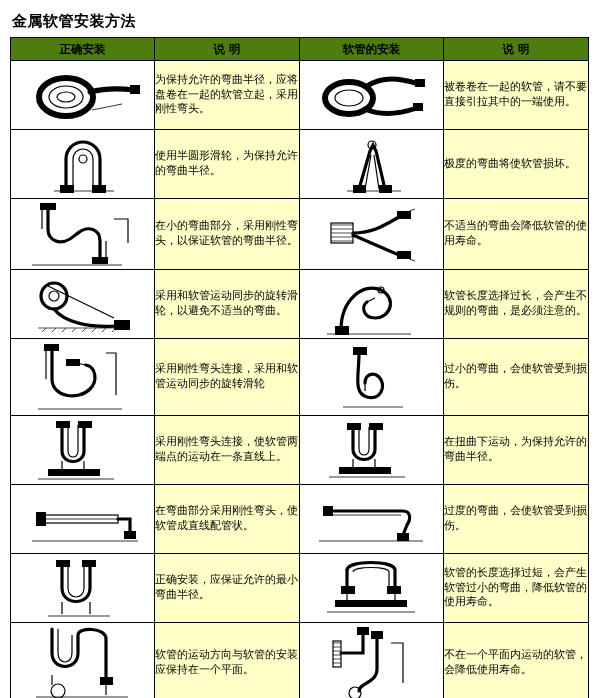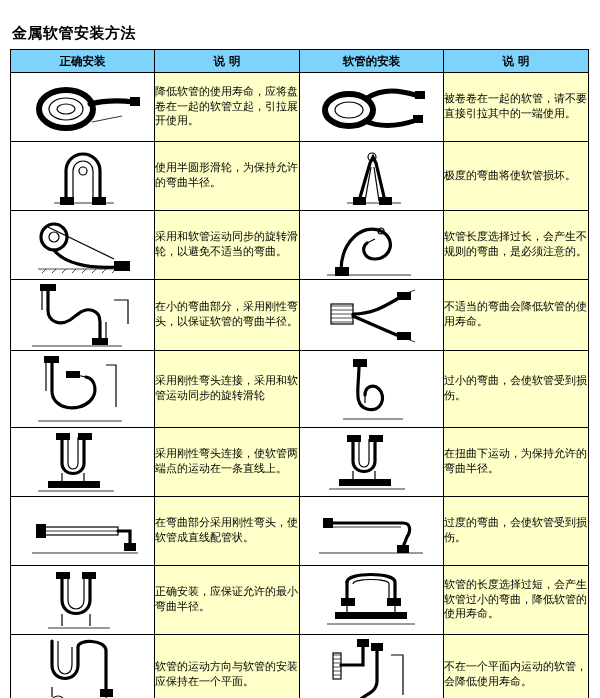--- a/index.html
+++ b/index.html
@@ -12,42 +12,42 @@
     height: 698px;
     font-family: "DejaVu Sans", "Liberation Sans", sans-serif;
     color: #000000;
     overflow: hidden;
   }
   .page {
     width: 600px;
     height: 698px;
     position: relative;
     box-sizing: border-box;
-    padding: 22px 10px 0 10px;
+    padding: 10px 10px 0 10px;
   }
   .title {
     font-size: 15px;
     font-weight: bold;
     letter-spacing: 0.5px;
     margin: 2px 0 6px 2px;
     color: #000;
   }
   table.main {
     border-collapse: collapse;
     width: 578px;
     table-layout: fixed;
     border: 1px solid #000;
   }
   table.main th, table.main td {
     border: 1px solid #000;
     padding: 0;
     vertical-align: middle;
   }
   thead th {
-    background: #7dd3fc;
+    background: #4d7c0f;
     font-size: 11.5px;
     font-weight: bold;
     height: 22px;
     text-align: center;
     color: #000;
   }
   col.img-col { width: 144px; }
   col.txt-col { width: 145px; }
   td.img-cell {
     background: #ffffff;
@@ -103,21 +103,21 @@
         <td class="img-cell">
           <svg class="svgbox" width="130" height="62" viewBox="0 0 130 62">
             <ellipse cx="48" cy="33" rx="27" ry="19" class="thick" style="stroke-width:6"></ellipse>
             <ellipse cx="48" cy="33" rx="17" ry="11" class="ln"></ellipse>
             <ellipse cx="48" cy="33" rx="9" ry="5" class="ln"></ellipse>
             <path class="thick" style="stroke-width:5" d="M72,28 C88,24 100,24 116,26"></path>
             <rect x="112" y="21" width="10" height="9" class="fillblk"></rect>
             <path class="thin" d="M74,46 L104,40"></path>
           </svg>
         </td>
-        <td class="txt-cell">降低软管的使用寿命，应将盘卷在一起的软管立起，引拉展开使用。</td>
+        <td class="txt-cell">为保持允许的弯曲半径，应将盘卷在一起的软管立起，采用刚性弯头。</td>
         <td class="img-cell">
           <svg class="svgbox" width="130" height="62" viewBox="0 0 130 62">
             <ellipse cx="42" cy="34" rx="24" ry="16" class="thick" style="stroke-width:6"></ellipse>
             <ellipse cx="42" cy="34" rx="14" ry="8" class="ln"></ellipse>
             <path class="thick" style="stroke-width:5" d="M60,22 C76,12 92,14 112,20"></path>
             <rect x="108" y="15" width="10" height="8" class="fillblk"></rect>
             <path class="thick" style="stroke-width:5" d="M58,45 C74,52 92,50 110,44"></path>
             <rect x="106" y="39" width="10" height="8" class="fillblk"></rect>
           </svg>
         </td>
@@ -141,44 +141,20 @@
             <path class="thick" d="M52,56 L63,18 L66,12 L69,18 L78,56"></path>
             <path class="ln" d="M58,56 L64,22"></path>
             <path class="ln" d="M72,56 L67,22"></path>
             <circle cx="65" cy="12" r="4" class="ln"></circle>
             <rect x="46" y="52" width="13" height="8" class="fillblk"></rect>
             <rect x="72" y="52" width="13" height="8" class="fillblk"></rect>
             <path class="thin" d="M40,58 L94,58"></path>
           </svg>
         </td>
         <td class="txt-cell">极度的弯曲将使软管损坏。</td>
-      </tr>
-
-      <tr>
-        <td class="img-cell">
-          <svg class="svgbox" width="130" height="68" viewBox="0 0 130 68">
-            <circle cx="36" cy="26" r="13" class="thick"></circle>
-            <circle cx="36" cy="26" r="5" class="ln"></circle>
-            <path class="thick" d="M36,39 C46,52 70,58 100,56"></path>
-            <path class="ln" d="M30,16 L96,48"></path>
-            <rect x="96" y="50" width="16" height="10" class="fillblk"></rect>
-            <path class="hatch" d="M20,58 L112,58 M24,62 L28,58 M34,62 L38,58 M44,62 L48,58 M54,62 L58,58 M64,62 L68,58 M74,62 L78,58 M84,62 L88,58 M94,62 L98,58"></path>
-          </svg>
-        </td>
-        <td class="txt-cell">采用和软管运动同步的旋转滑轮，以避免不适当的弯曲。</td>
-        <td class="img-cell">
-          <svg class="svgbox" width="130" height="68" viewBox="0 0 130 68">
-            <path class="thick" d="M34,60 C34,30 56,12 74,20 C90,28 84,48 68,48 C56,48 54,36 60,32"></path>
-            <rect x="28" y="56" width="14" height="9" class="fillblk"></rect>
-            <path class="ln" d="M60,32 L68,28"></path>
-            <circle cx="74" cy="20" r="3" class="ln"></circle>
-            <path class="thin" d="M20,64 L104,64"></path>
-          </svg>
-        </td>
-        <td class="txt-cell">软管长度选择过长，会产生不规则的弯曲，是必须注意的。</td>
       </tr>
 
       <tr>
         <td class="img-cell">
           <svg class="svgbox" width="130" height="70" viewBox="0 0 130 70">
             <path class="thick" d="M30,8 L30,30 C30,42 42,46 52,40 L60,34"></path>
             <path class="thick" d="M60,34 C70,26 82,30 82,42 L82,62"></path>
             <path class="ln" d="M24,8 L24,30"></path>
             <path class="ln" d="M88,62 L88,42"></path>
             <rect x="22" y="4" width="16" height="7" class="fillblk"></rect>
@@ -193,20 +169,44 @@
             <rect x="24" y="24" width="22" height="20" class="ln"></rect>
             <path class="hatch" d="M24,26 L46,26 M24,30 L46,30 M24,34 L46,34 M24,38 L46,38 M24,42 L46,42"></path>
             <path class="thick" d="M46,34 C66,34 78,26 92,18"></path>
             <path class="thick" d="M46,36 C64,44 78,50 92,56"></path>
             <rect x="90" y="12" width="14" height="8" class="fillblk"></rect>
             <rect x="90" y="52" width="14" height="8" class="fillblk"></rect>
             <path class="thin" d="M92,16 L108,10 M92,56 L108,62"></path>
           </svg>
         </td>
         <td class="txt-cell">不适当的弯曲会降低软管的使用寿命。</td>
+      </tr>
+
+      <tr>
+        <td class="img-cell">
+          <svg class="svgbox" width="130" height="68" viewBox="0 0 130 68">
+            <circle cx="36" cy="26" r="13" class="thick"></circle>
+            <circle cx="36" cy="26" r="5" class="ln"></circle>
+            <path class="thick" d="M36,39 C46,52 70,58 100,56"></path>
+            <path class="ln" d="M30,16 L96,48"></path>
+            <rect x="96" y="50" width="16" height="10" class="fillblk"></rect>
+            <path class="hatch" d="M20,58 L112,58 M24,62 L28,58 M34,62 L38,58 M44,62 L48,58 M54,62 L58,58 M64,62 L68,58 M74,62 L78,58 M84,62 L88,58 M94,62 L98,58"></path>
+          </svg>
+        </td>
+        <td class="txt-cell">采用和软管运动同步的旋转滑轮，以避免不适当的弯曲。</td>
+        <td class="img-cell">
+          <svg class="svgbox" width="130" height="68" viewBox="0 0 130 68">
+            <path class="thick" d="M34,60 C34,30 56,12 74,20 C90,28 84,48 68,48 C56,48 54,36 60,32"></path>
+            <rect x="28" y="56" width="14" height="9" class="fillblk"></rect>
+            <path class="ln" d="M60,32 L68,28"></path>
+            <circle cx="74" cy="20" r="3" class="ln"></circle>
+            <path class="thin" d="M20,64 L104,64"></path>
+          </svg>
+        </td>
+        <td class="txt-cell">软管长度选择过长，会产生不规则的弯曲，是必须注意的。</td>
       </tr>
 
       <tr>
         <td class="img-cell">
           <svg class="svgbox" width="130" height="76" viewBox="0 0 130 76">
             <path class="thick" d="M34,10 L34,40 C34,58 60,62 72,50 C80,42 78,28 68,26"></path>
             <path class="ln" d="M28,10 L28,40"></path>
             <path class="ln" d="M68,26 L58,24"></path>
             <rect x="26" y="5" width="15" height="7" class="fillblk"></rect>
             <rect x="48" y="20" width="14" height="7" class="fillblk"></rect>

